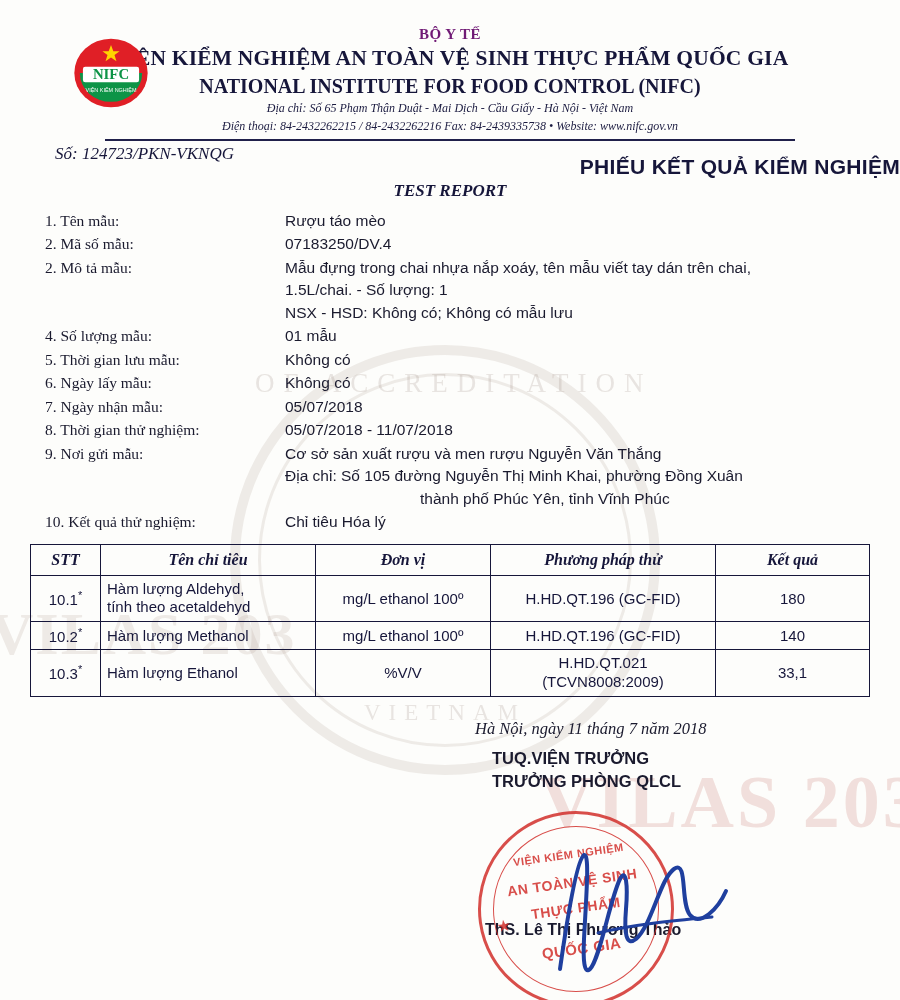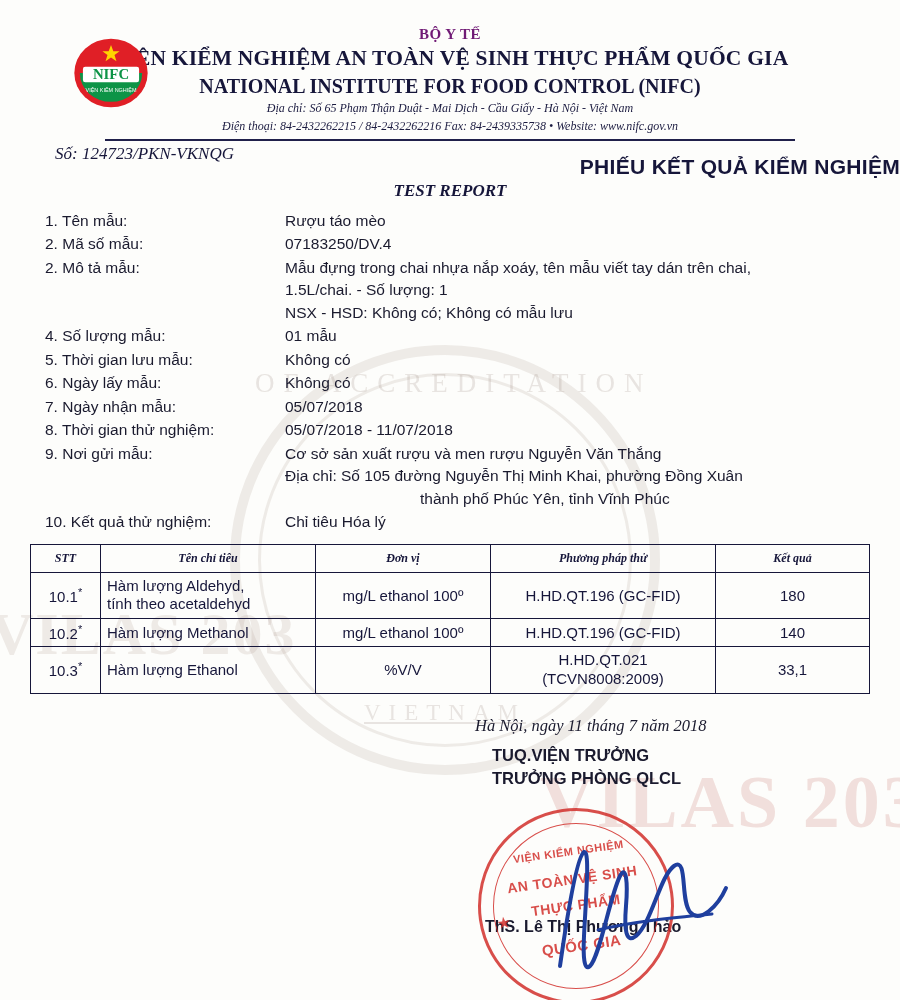--- a/index.html
+++ b/index.html
@@ -46,21 +46,20 @@
   }
   .wm-bottom-text {
     position: absolute;
     left: 255px; top: 700px;
     width: 380px;
     text-align: center;
     font-family: "Liberation Serif", serif;
     font-size: 23px;
     letter-spacing: 8px;
     color: rgba(160,140,130,0.22);
-    text-decoration: underline;
   }
   .wm-left {
     position: absolute;
     left: -10px; top: 600px;
     font-family: "Liberation Serif", serif;
     font-weight: bold;
     font-size: 60px;
     letter-spacing: 2px;
     color: rgba(170,150,140,0.18);
     white-space: nowrap;
@@ -163,20 +162,21 @@
   }
   .frow {
     display: flex;
     align-items: flex-start;
     margin-bottom: 8px;
   }
   .flabel {
     width: 240px;
     flex: 0 0 240px;
     white-space: nowrap;
+    font-family: Liberation Serif, serif;
   }
   .fvalue { flex: 1; }
   .fvalue .sub { margin-top: 7px; }
   .fvalue .sub.center { padding-left: 135px; }
 
   
   .tbl-wrap { padding: 0 30px; margin-top: 14px; }
   table {
     width: 100%;
     border-collapse: collapse;
@@ -184,21 +184,21 @@
   }
   table th, table td {
     border: 1.6px solid #16163a;
     padding: 4px 6px;
     color: #16163a;
   }
   table th {
     font-family: "Liberation Serif", serif;
     font-style: italic;
     font-weight: bold;
-    font-size: 12px;
+    font-size: 16px;
     text-align: center;
     padding: 6px;
   }
   .c-stt { width: 70px; text-align: center; white-space: nowrap; }
   .c-name { width: 215px; }
   .c-unit { width: 175px; text-align: center; }
   .c-method { width: 225px; text-align: center; }
   .c-result { text-align: center; }
   .sup { font-size: 11px; vertical-align: super; }
   .two-line { line-height: 1.25; }

